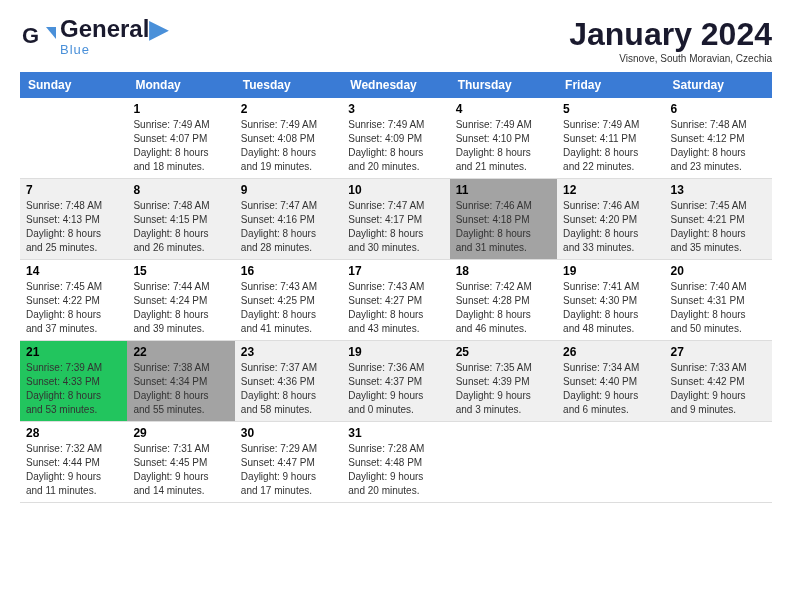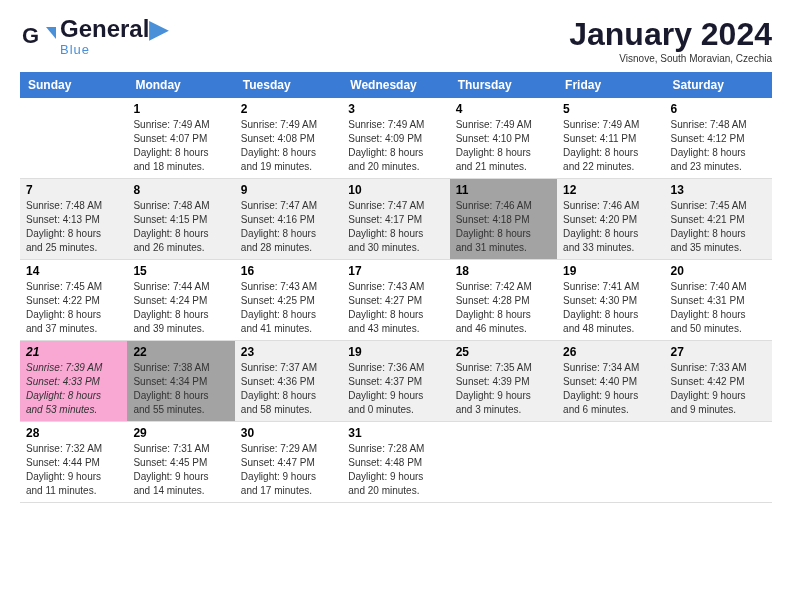--- a/index.html
+++ b/index.html
@@ -195,21 +195,21 @@
           <td style="background-color: rgb(255, 255, 255);">
             <span class="day-num">19</span>
             <div class="day-info">Sunrise: 7:41 AM<br>Sunset: 4:30 PM<br>Daylight: 8 hours<br>and 48 minutes.</div>
           </td>
           <td style="background-color: rgb(255, 255, 255);">
             <span class="day-num">20</span>
             <div class="day-info">Sunrise: 7:40 AM<br>Sunset: 4:31 PM<br>Daylight: 8 hours<br>and 50 minutes.</div>
           </td>
         </tr>
         <tr style="background-color: rgb(240, 240, 240);">
-          <td style="background-color: #f9a8d4; font-style: italic;">
+          <td style="background-color: #22c55e;">
             <span class="day-num">21</span>
             <div class="day-info">Sunrise: 7:39 AM<br>Sunset: 4:33 PM<br>Daylight: 8 hours<br>and 53 minutes.</div>
           </td>
           <td style="background-color: #a3a3a3;">
             <span class="day-num">22</span>
             <div class="day-info">Sunrise: 7:38 AM<br>Sunset: 4:34 PM<br>Daylight: 8 hours<br>and 55 minutes.</div>
           </td>
           <td style="background-color: rgb(240, 240, 240);">
             <span class="day-num">23</span>
             <div class="day-info">Sunrise: 7:37 AM<br>Sunset: 4:36 PM<br>Daylight: 8 hours<br>and 58 minutes.</div>

